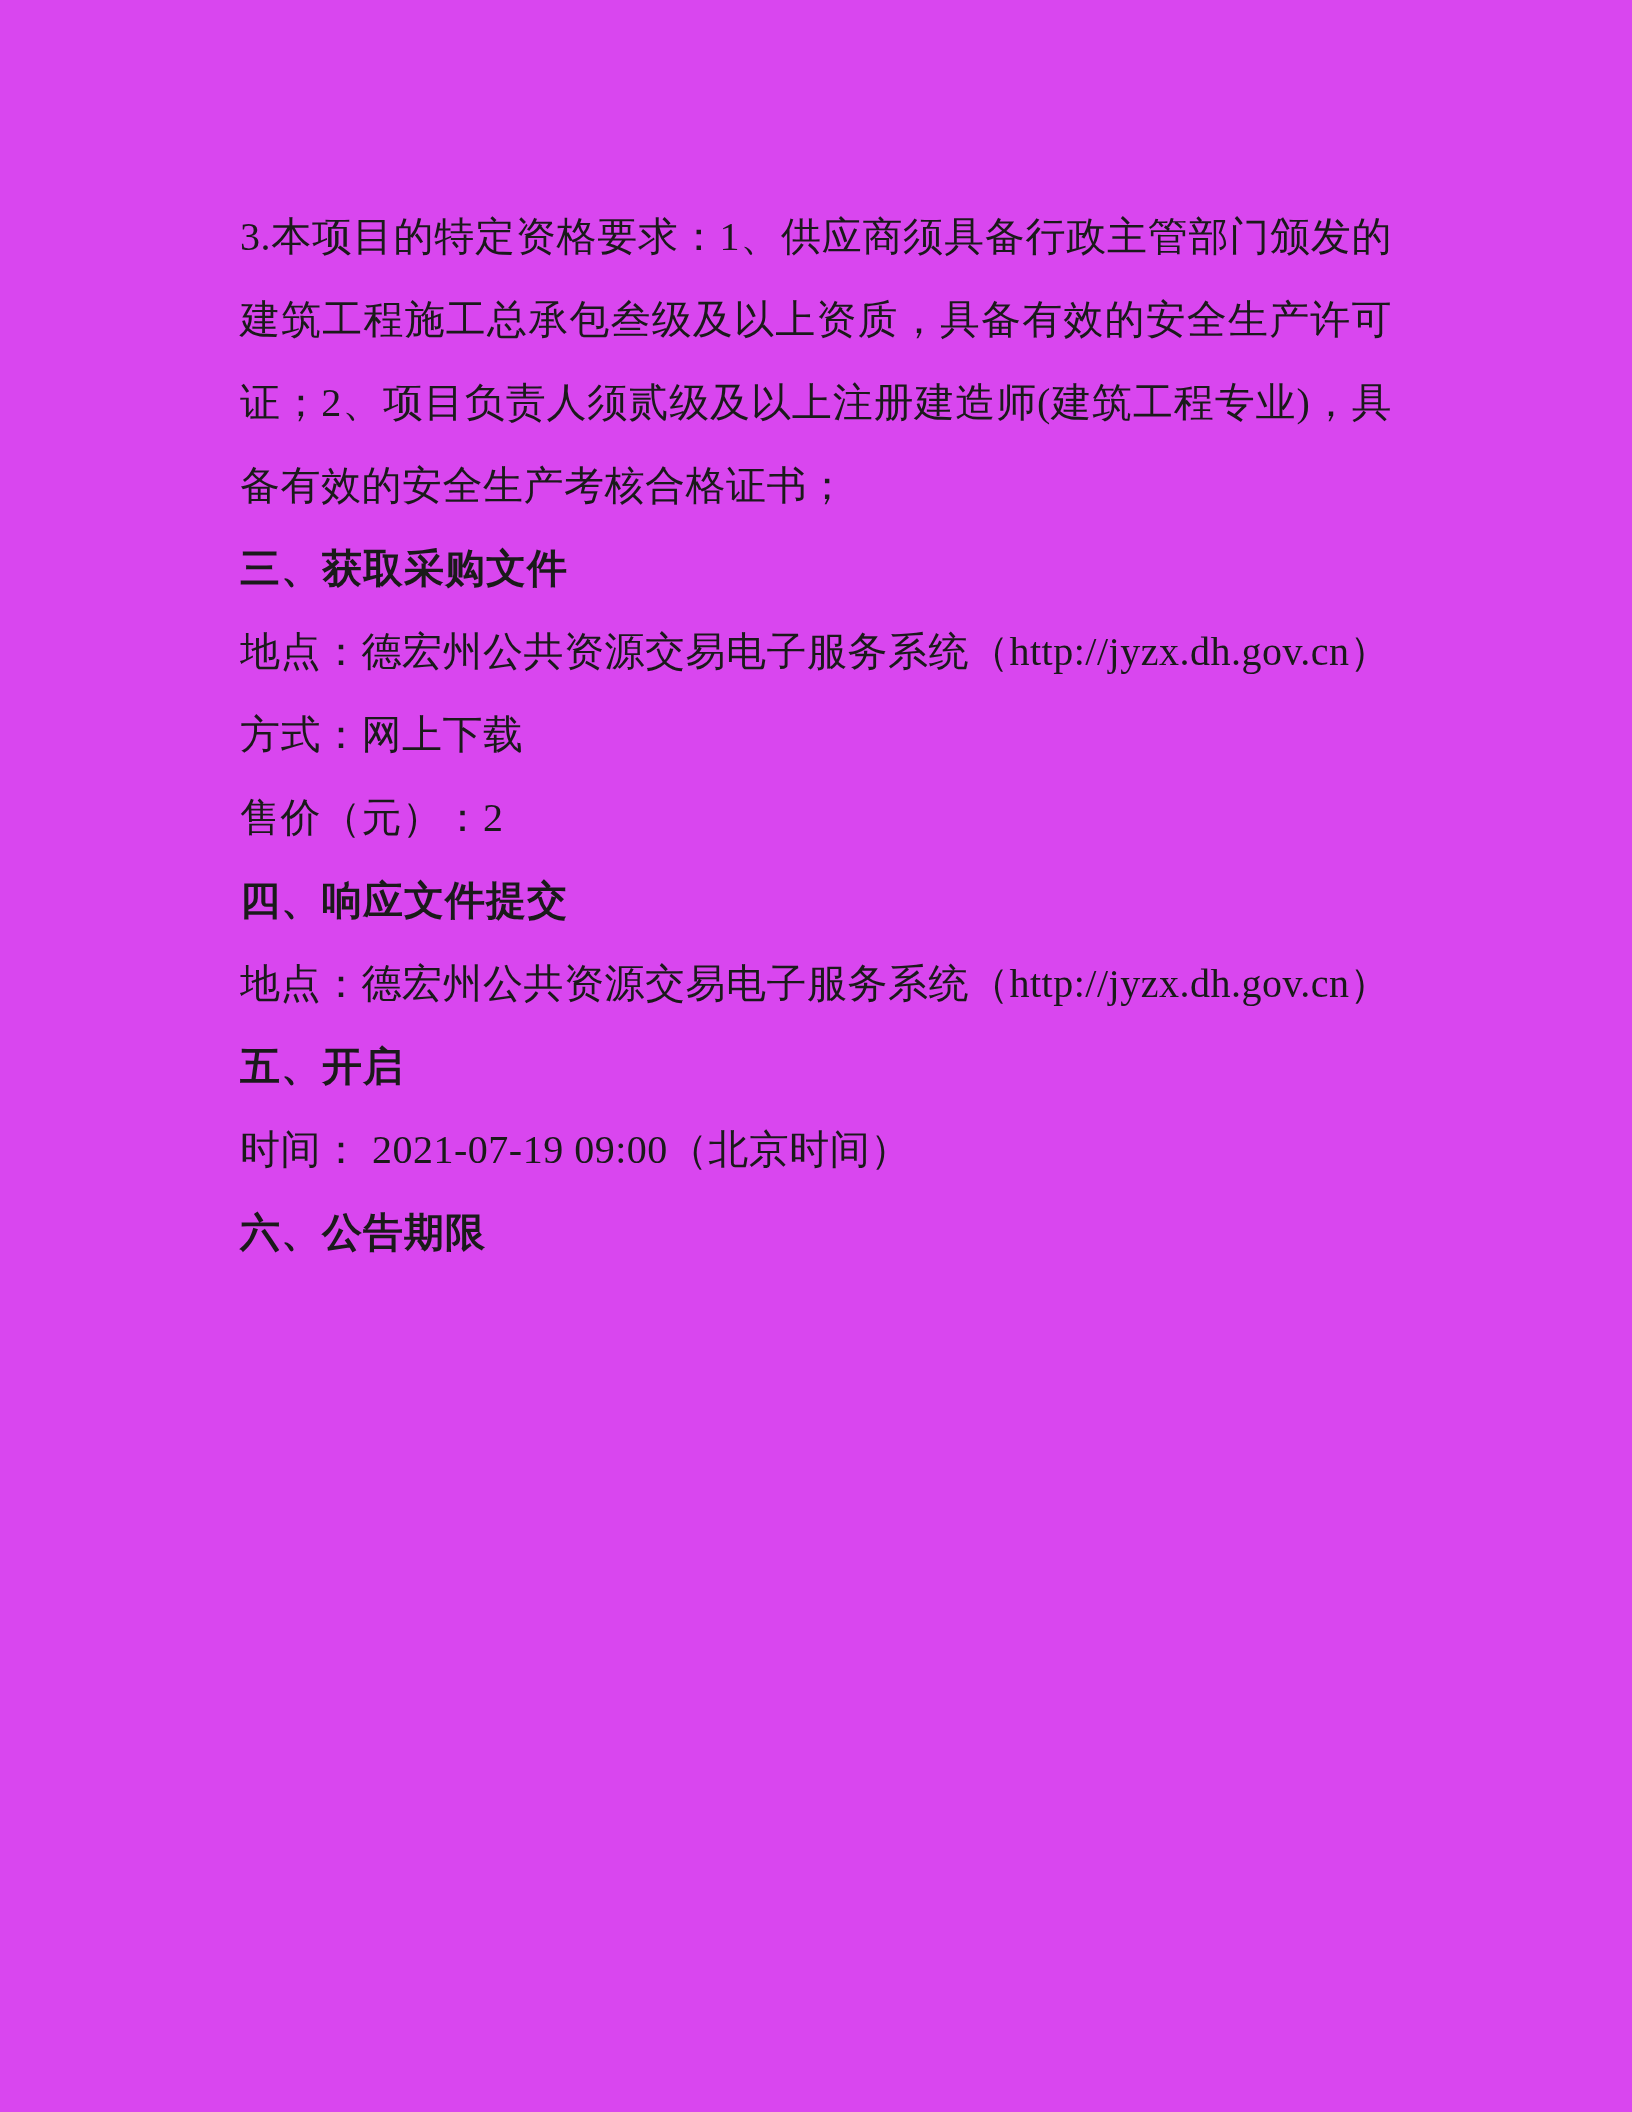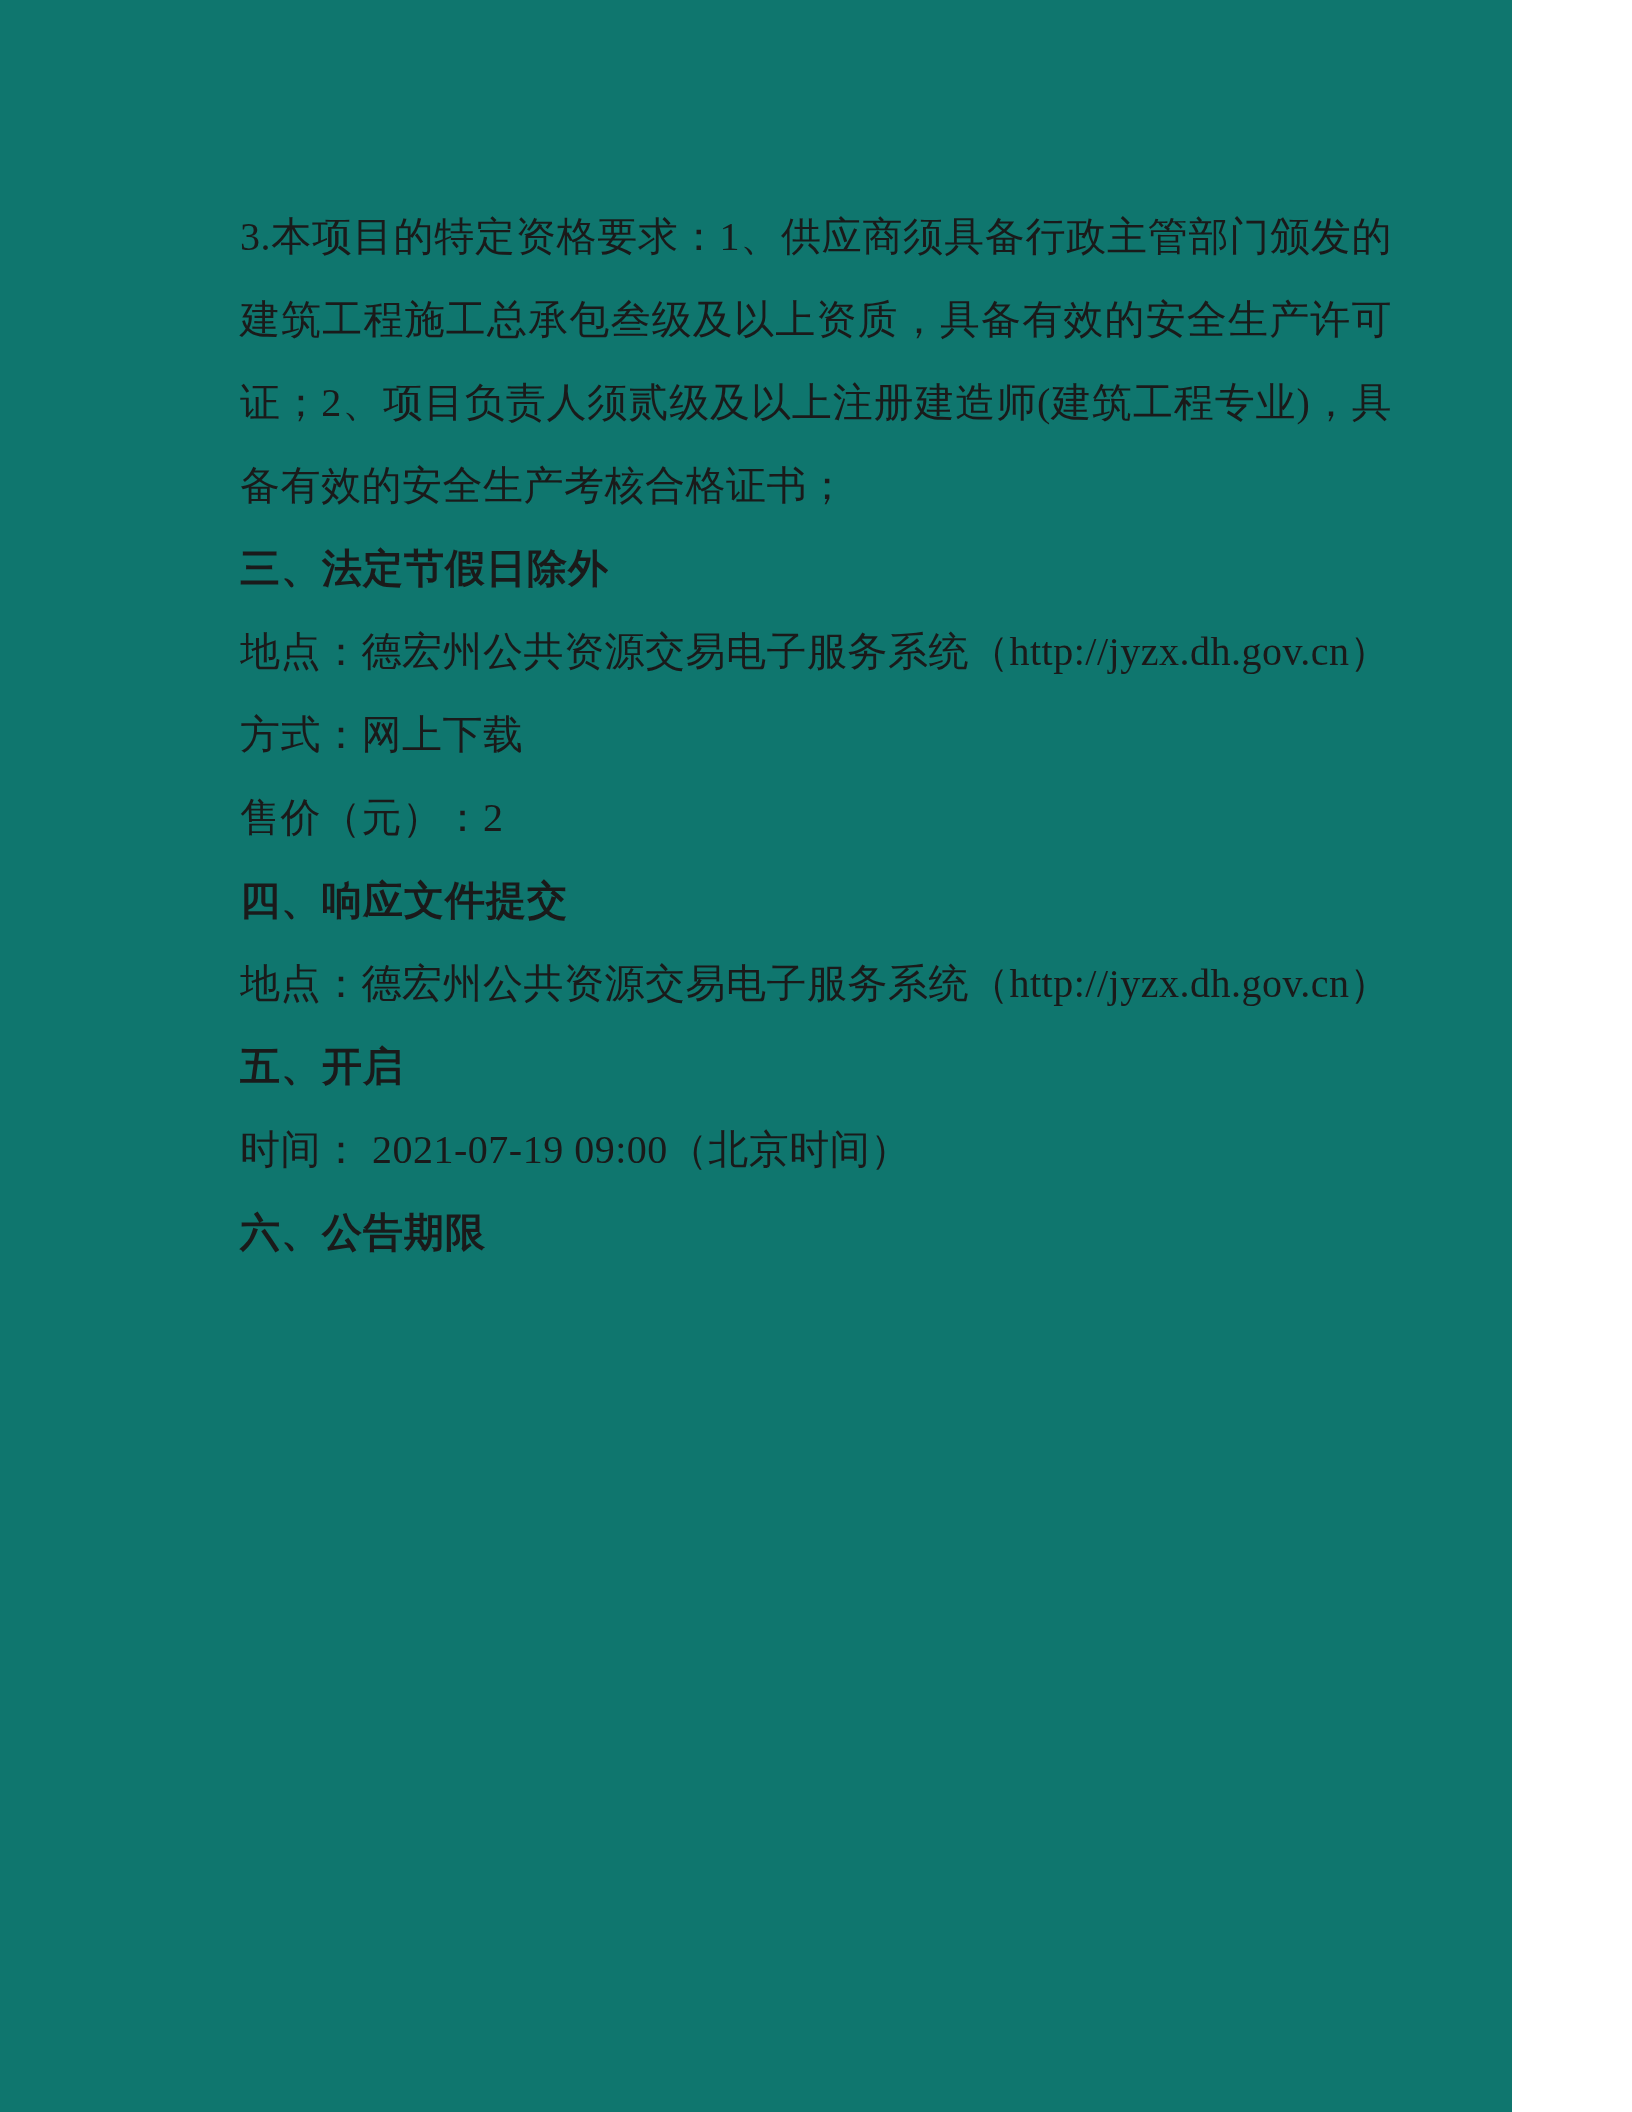--- a/index.html
+++ b/index.html
@@ -10,23 +10,23 @@
   body {
     width: 1632px;
     height: 2112px;
     position: relative;
     overflow: hidden;
   }
   .page {
     position: absolute;
     left: 0;
     top: 0;
-    width: 1512px;
+    width: 1632px;
     height: 2112px;
-    background: #0f766e;
+    background: #d946ef;
   }
   .doc-body {
     position: absolute;
     left: 240px;
     top: 195px;
     width: 1152px;
   }
   .doc-body p,
   .doc-body h2 {
     margin: 0;
@@ -53,21 +53,21 @@
   }
 </style>
 </head>
 <body>
 
 <div class="page">
   <div class="doc-body">
 
     <p class="para">3.本项目的特定资格要求：1、供应商须具备行政主管部门颁发的建筑工程施工总承包叁级及以上资质，具备有效的安全生产许可证；2、项目负责人须贰级及以上注册建造师(建筑工程专业)，具备有效的安全生产考核合格证书；</p>
 
-    <h2 class="heading">三、法定节假日除外</h2>
+    <h2 class="heading">三、获取采购文件</h2>
 
 
     <p class="para">地点：德宏州公共资源交易电子服务系统（http://jyzx.dh.gov.cn）</p>
 
     <p class="para">方式：网上下载</p>
 
     <p class="para">售价（元）：2</p>
 
     <h2 class="heading">四、响应文件提交</h2>
 

